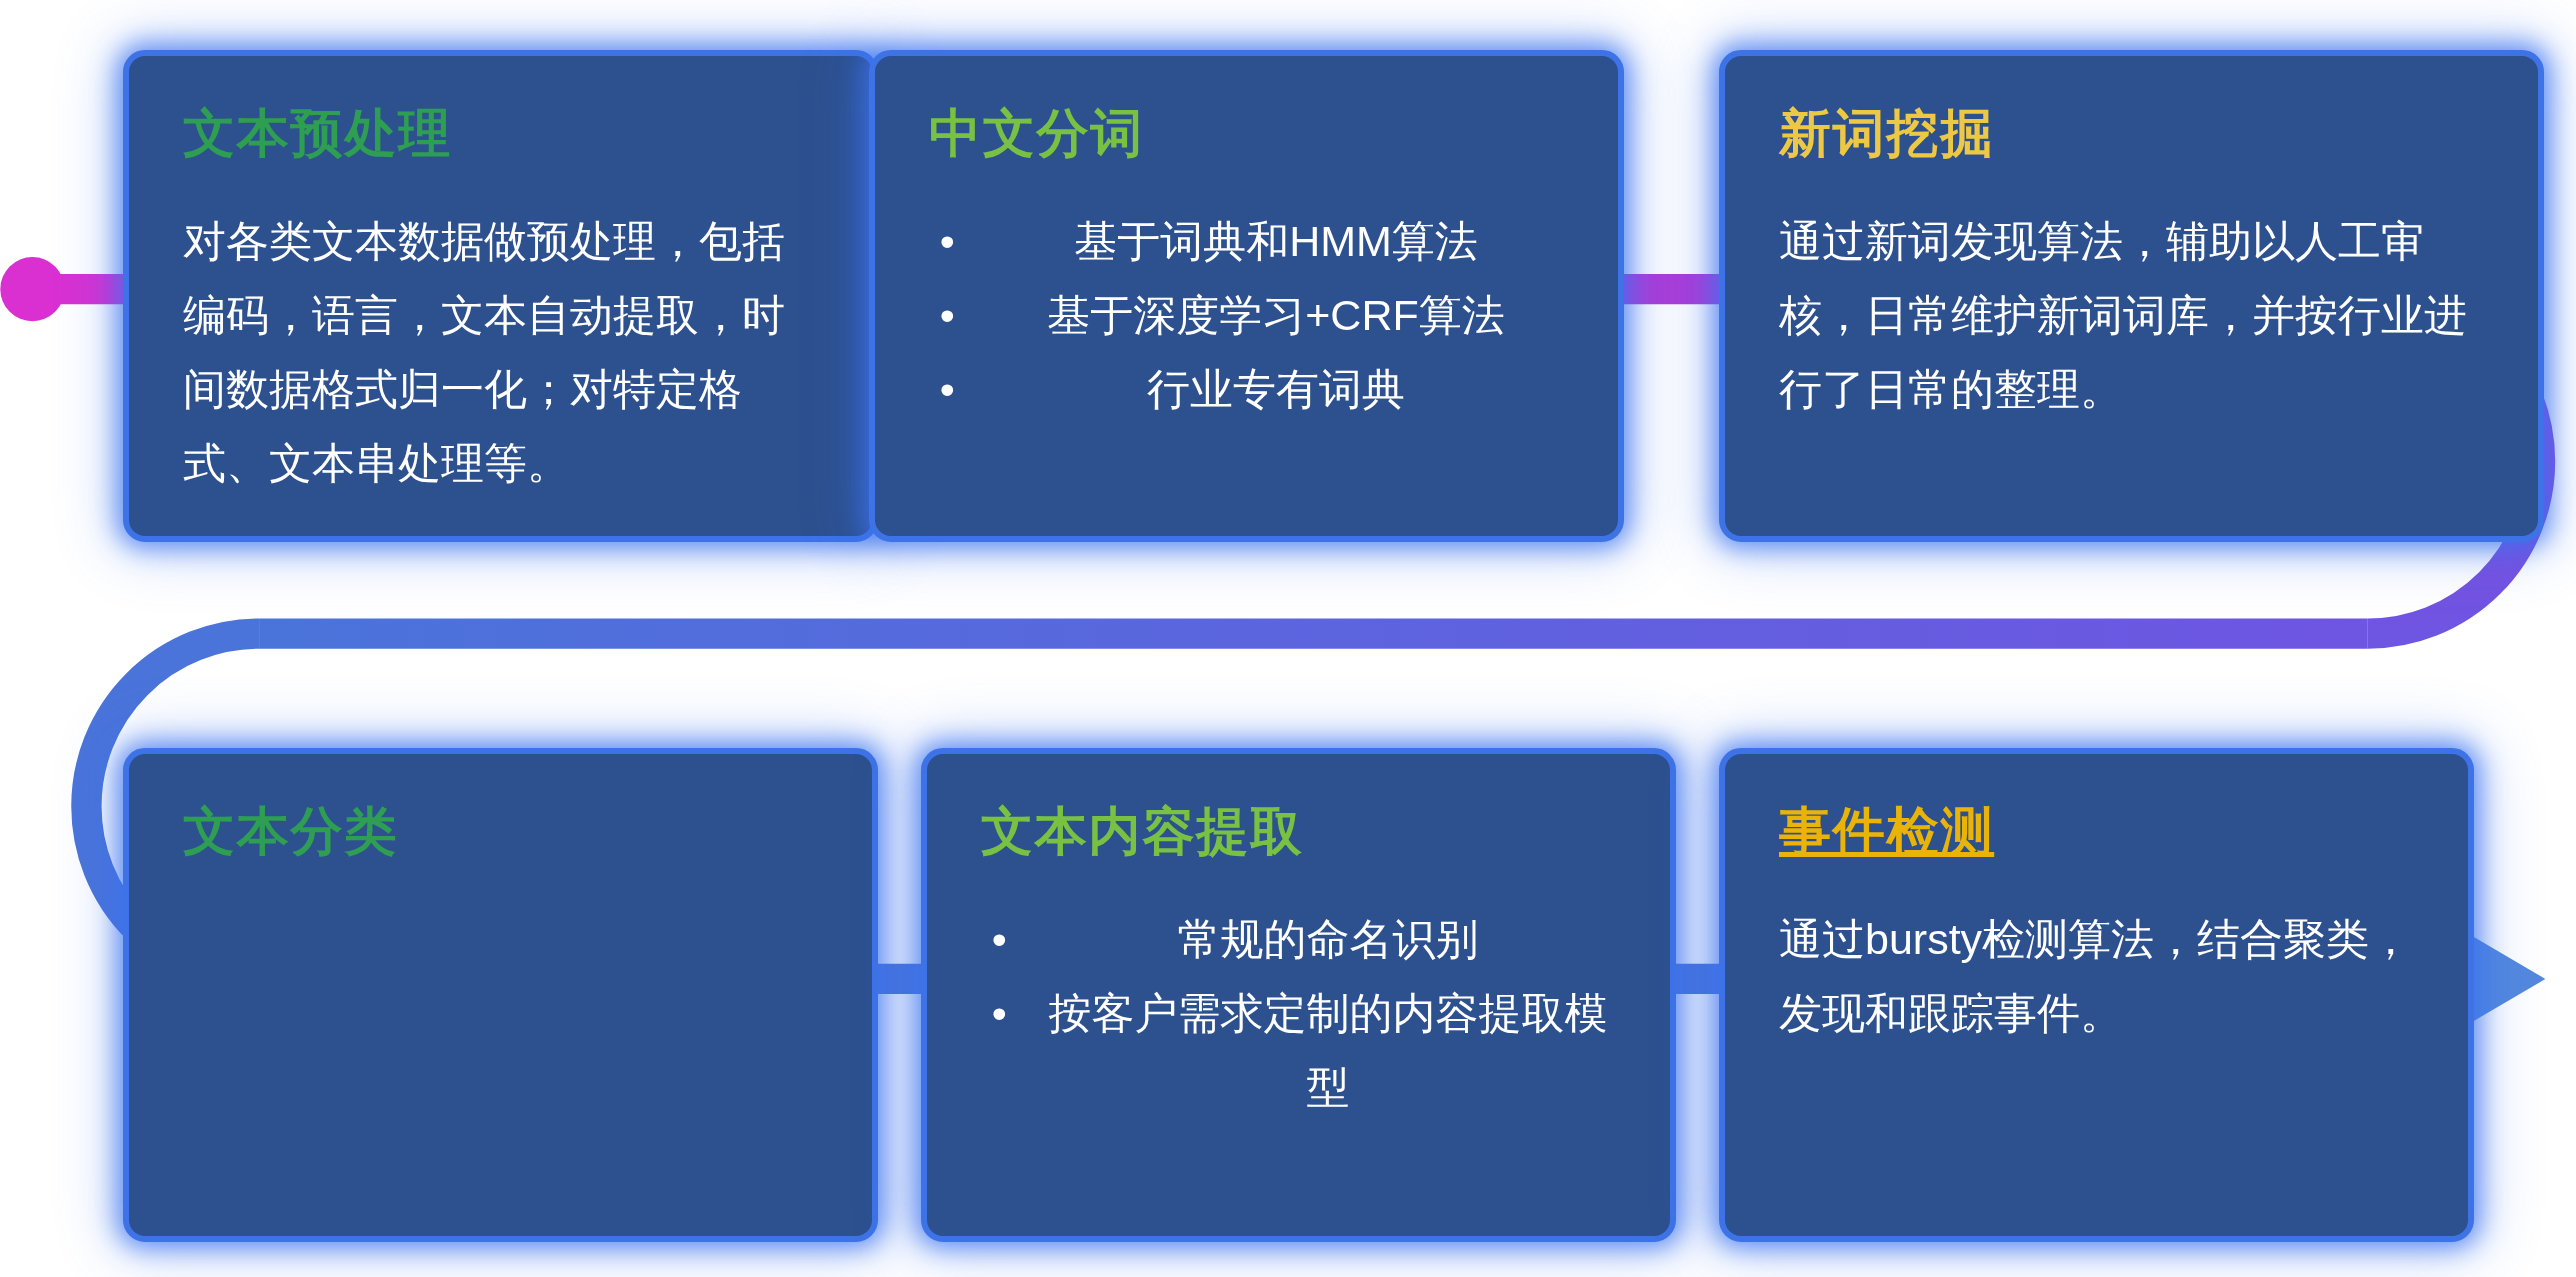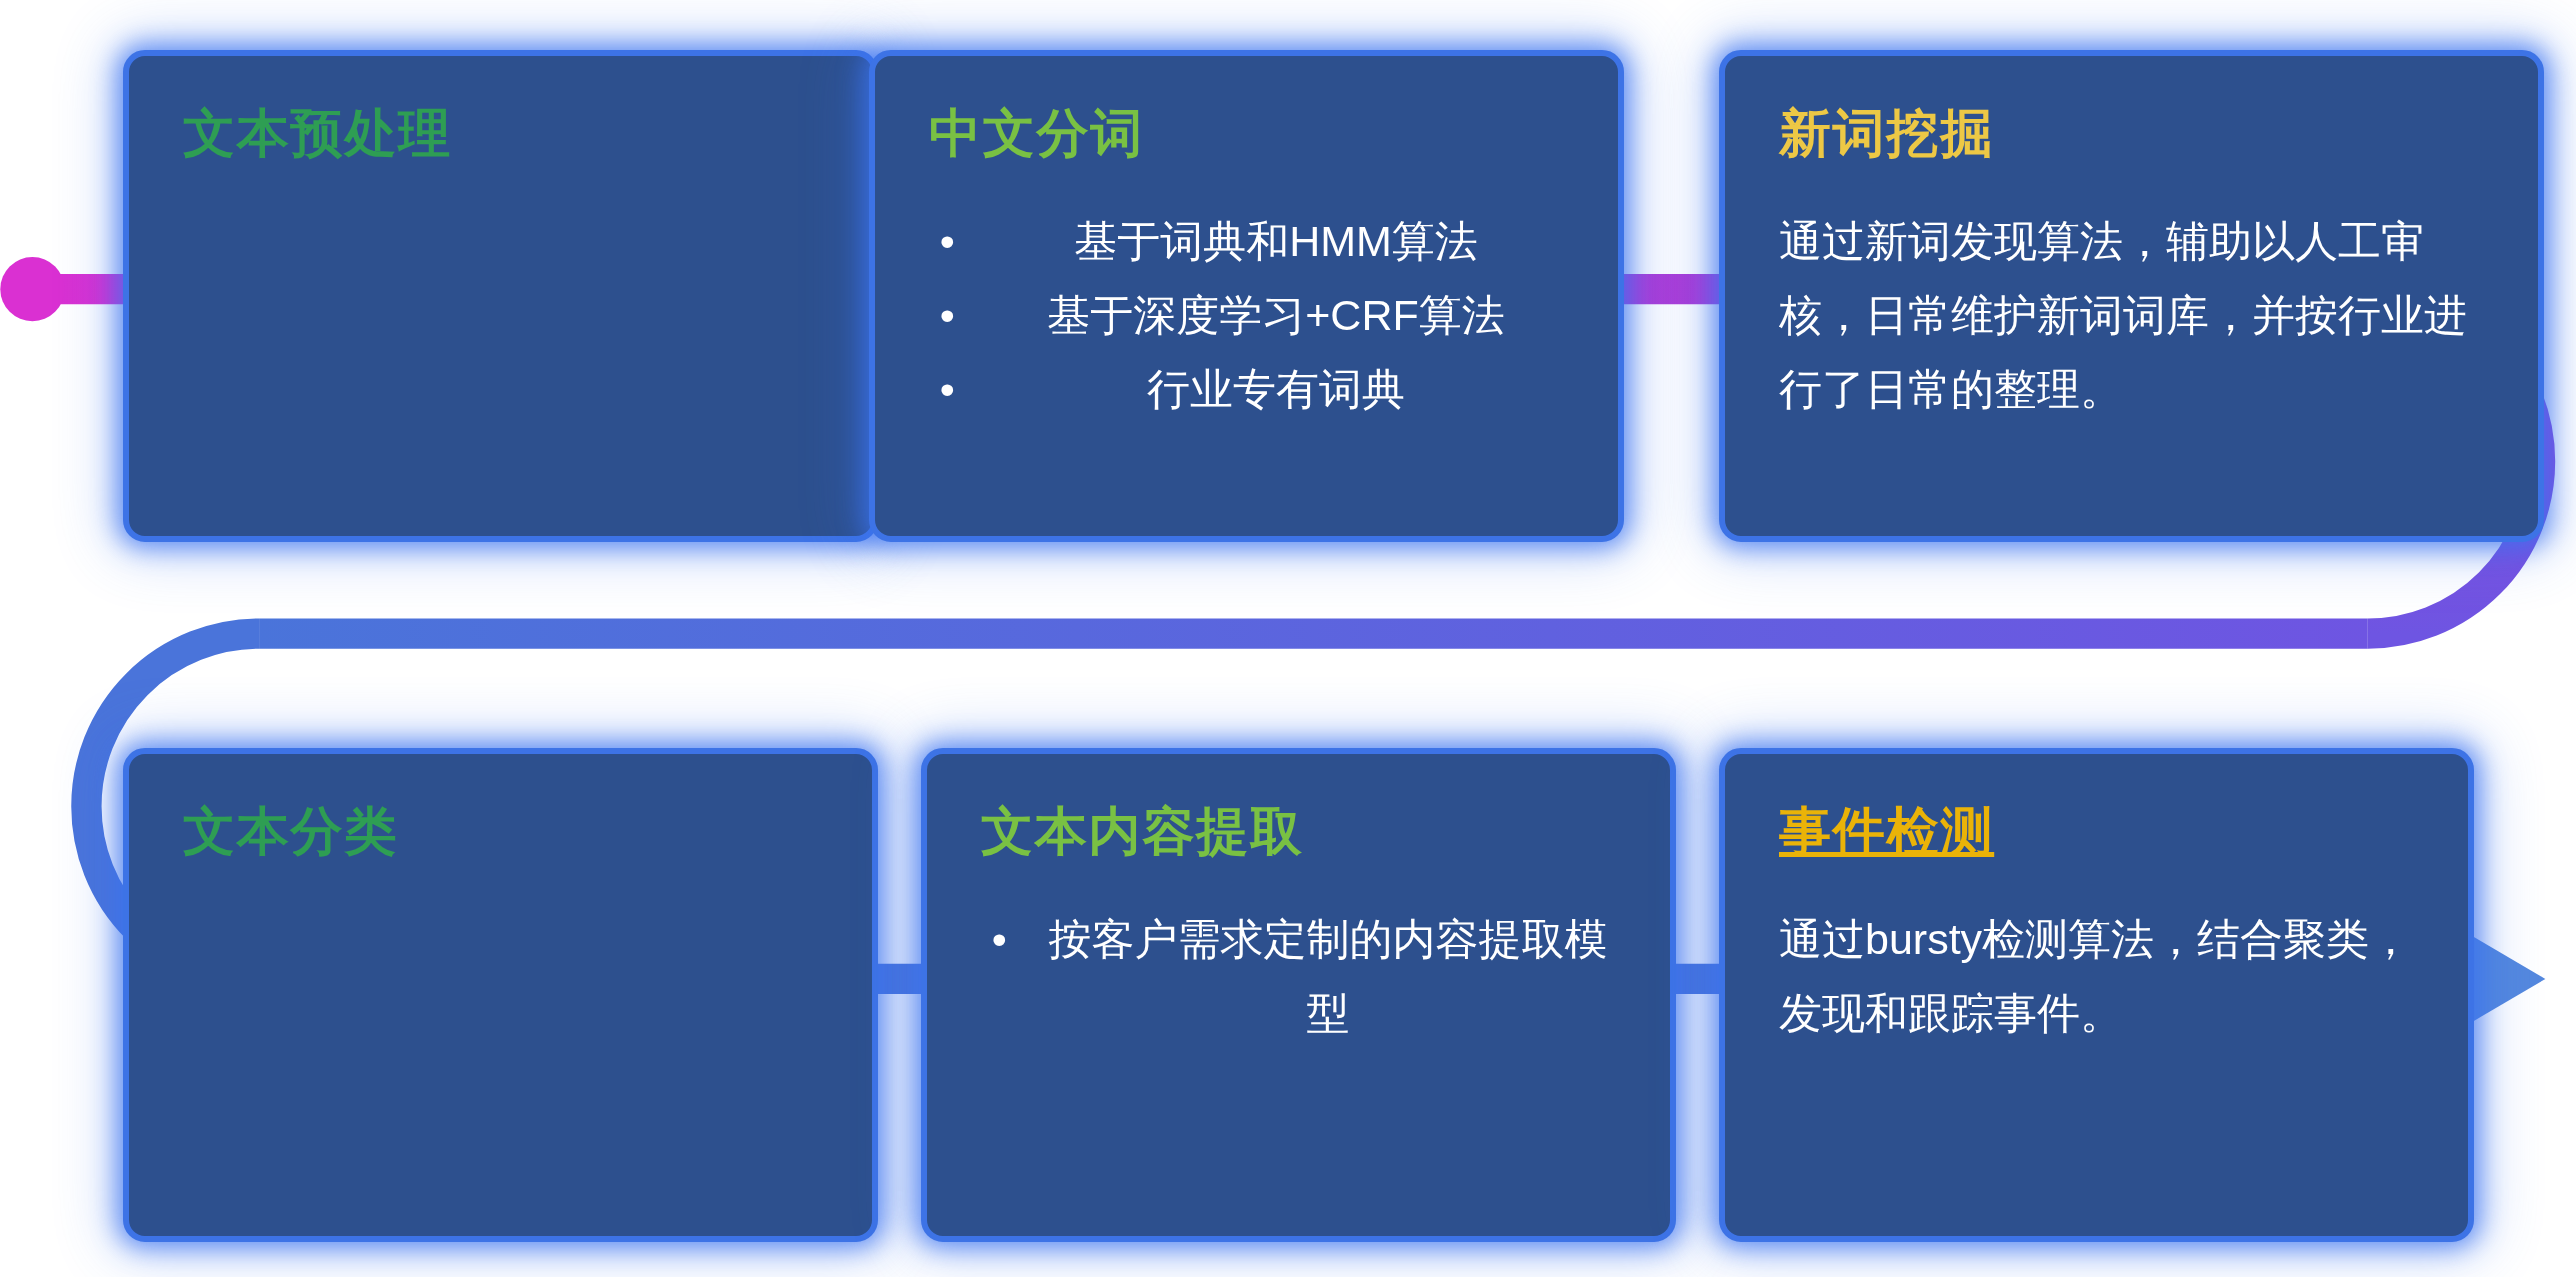--- a/index.html
+++ b/index.html
@@ -97,20 +97,21 @@
     <path d="M 2653 324 A 193 193 0 0 1 2653 710" fill="none" stroke="url(#gradRightCurve)" stroke-width="34"></path>
     <path d="M 2653 710 H 290" fill="none" stroke="url(#gradMiddle)" stroke-width="34"></path>
     <path d="M 290 710 A 193.5 193.5 0 0 0 290 1097" fill="none" stroke-width="34" stroke="#4a74da"></path>
     <path d="M 290 1097 H 2772" fill="none" stroke-width="34" stroke="#4a74da"></path>
     <circle cx="36" cy="324" r="36" fill="#da30d2"></circle>
     <polygon points="2760,1043 2852,1097 2760,1151" fill="#5488de"></polygon>
   </svg>
 
   <div class="card pos-r1c1">
     <h2 class="card-title" style="color: rgb(46, 158, 83);">文本预处理</h2>
+    <p class="card-body">对各类文本数据做预处理，包括编码，语言，文本自动提取，时间数据格式归一化；对特定格式、文本串处理等。</p>
   </div>
 
   <div class="card pos-r1c2">
     <h2 class="card-title" style="color: rgb(121, 193, 67);">中文分词</h2>
     <ul class="bullets">
         <li>基于词典和HMM算法</li>
         <li>基于深度学习+CRF算法</li>
         <li>行业专有词典</li>
       </ul>
   </div>
@@ -120,20 +121,21 @@
     <p class="card-body">通过新词发现算法，辅助以人工审核，日常维护新词词库，并按行业进行了日常的整理。</p>
   </div>
 
   <div class="card pos-r2c1">
     <h2 class="card-title" style="color: rgb(46, 158, 83);">文本分类</h2>
   </div>
 
   <div class="card pos-r2c2">
     <h2 class="card-title" style="color: rgb(121, 193, 67);">文本内容提取</h2>
     <ul class="bullets">
+        <li>常规的命名识别</li>
         <li>按客户需求定制的内容提取模型</li>
       </ul>
   </div>
 
   <div class="card pos-r2c3">
     <h2 class="card-title" style="color: #eab308; text-decoration: underline;">事件检测</h2>
     <p class="card-body">通过bursty检测算法，结合聚类，发现和跟踪事件。</p>
   </div>
 
 </div>

